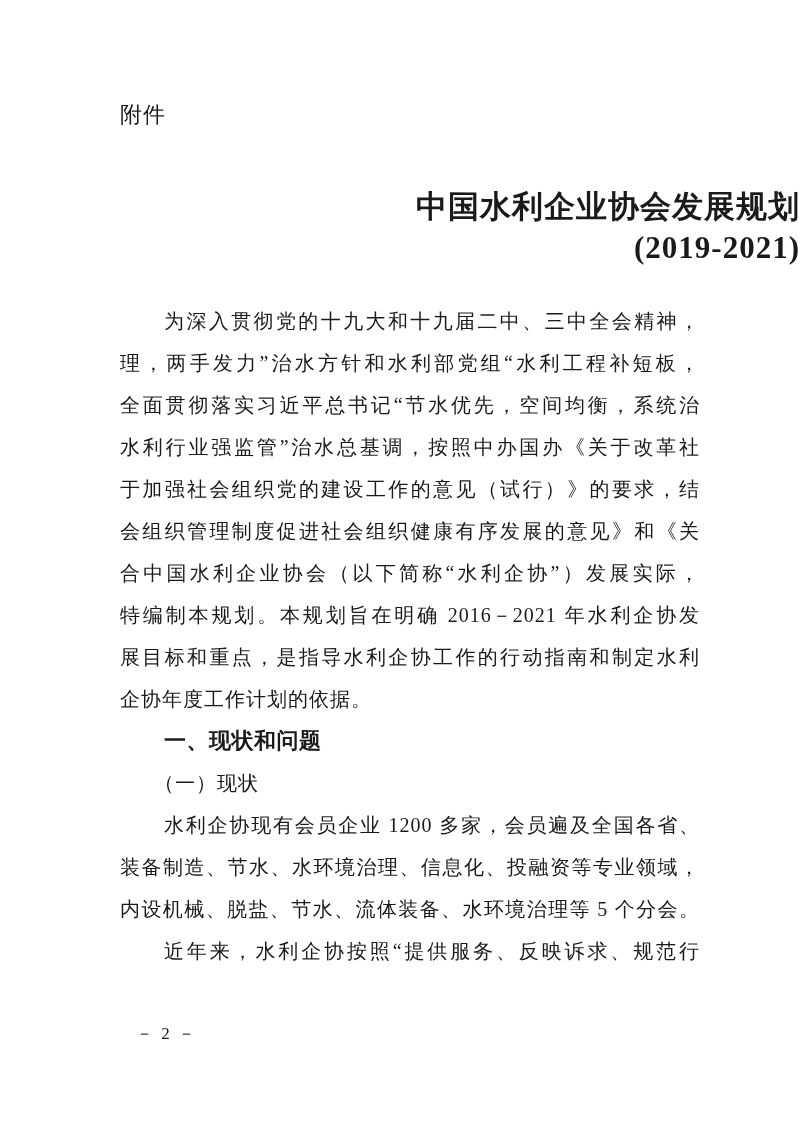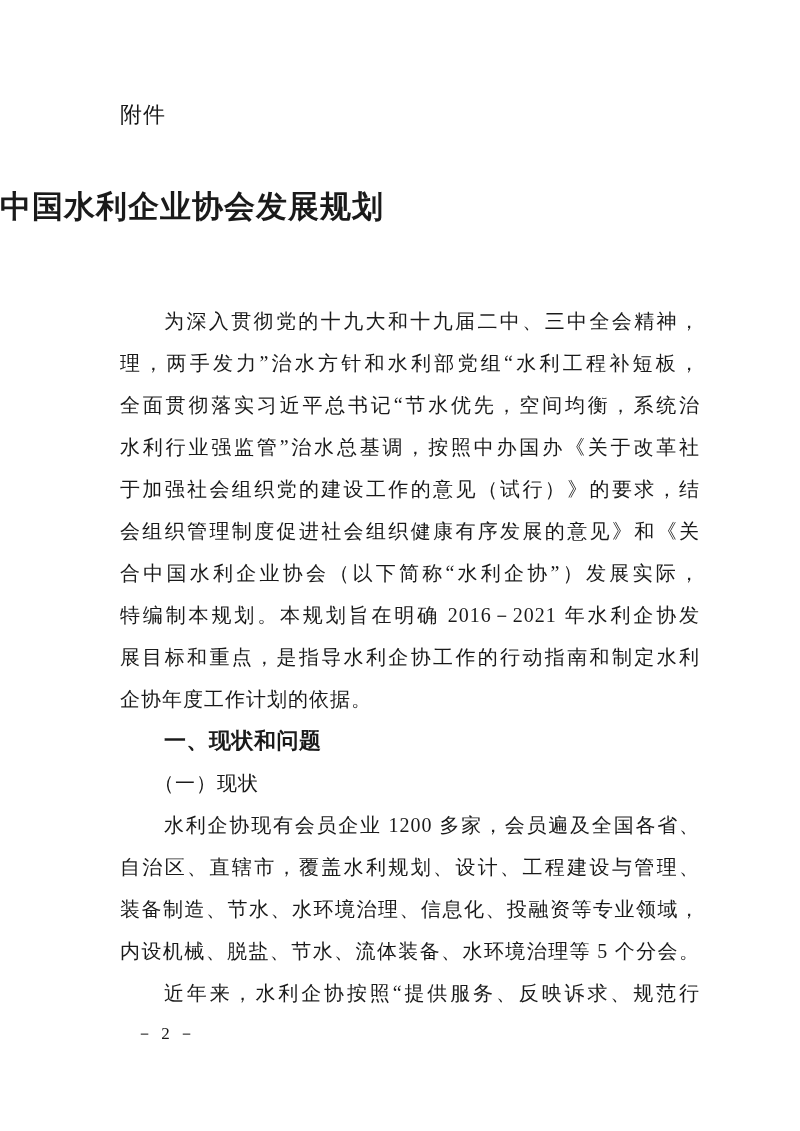--- a/index.html
+++ b/index.html
@@ -21,21 +21,21 @@
     font-family: "Liberation Sans", sans-serif;
     font-weight: 500;
     font-size: 22px;
     letter-spacing: 1px;
   }
   .title {
     position: absolute;
     left: 0; top: 186px;
     width: 100%;
     margin: 0;
-    text-align: left;
+    text-align: right;
     font-family: "Liberation Serif", serif;
     font-weight: bold;
     font-size: 31px;
     line-height: 41px;
     letter-spacing: 1px;
   }
   .title-line { display: block; }
   .body-block {
     position: absolute;
     left: 120px; top: 300px;
@@ -77,20 +77,21 @@
 </style>
 </head>
 <body>
 
 <div class="page">
 
   <div class="attachment">附件</div>
 
   <h1 class="title">
     <span class="title-line">中国水利企业协会发展规划</span>
+    <span class="title-line">(2019-2021)</span>
   </h1>
 
   <div class="body-block">
 
     <div class="para">
         <div class="doc-line first">为深入贯彻党的十九大和十九届二中、三中全会精神，</div>
         <div class="doc-line">理，两手发力”治水方针和水利部党组“水利工程补短板，</div>
         <div class="doc-line">全面贯彻落实习近平总书记“节水优先，空间均衡，系统治</div>
         <div class="doc-line">水利行业强监管”治水总基调，按照中办国办《关于改革社</div>
         <div class="doc-line">于加强社会组织党的建设工作的意见（试行）》的要求，结</div>
@@ -100,21 +101,20 @@
         <div class="doc-line">展目标和重点，是指导水利企协工作的行动指南和制定水利</div>
         <div class="doc-line last">企协年度工作计划的依据。</div>
       </div>
 
     <div class="heading1">一、现状和问题</div>
 
     <div class="subheading">（一）现状</div>
 
     <div class="para">
         <div class="doc-line first">水利企协现有会员企业 1200 多家，会员遍及全国各省、</div>
-        <div class="doc-line">自治区、直辖市，覆盖水利规划、设计、工程建设与管理、</div>
         <div class="doc-line">装备制造、节水、水环境治理、信息化、投融资等专业领域，</div>
         <div class="doc-line">内设机械、脱盐、节水、流体装备、水环境治理等 5 个分会。</div>
       </div>
 
     <div class="para">
         <div class="doc-line first">近年来，水利企协按照“提供服务、反映诉求、规范行</div>
       </div>
 
   </div>
 

